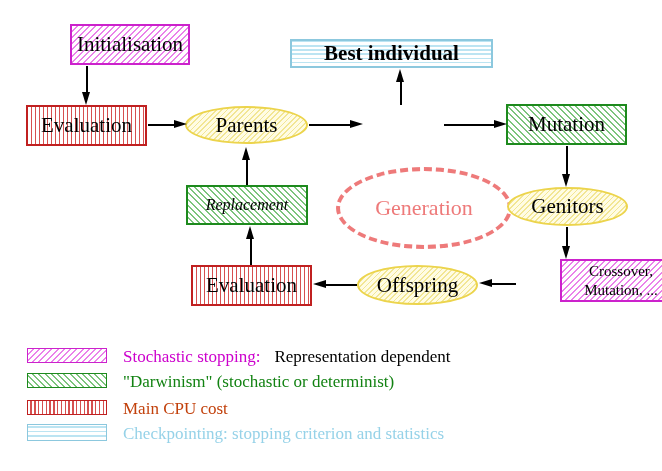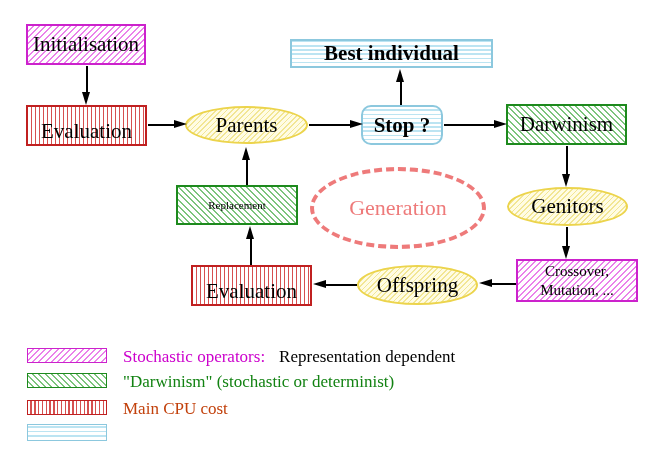--- a/index.html
+++ b/index.html
@@ -9,29 +9,29 @@
   }
   .node {
     position:absolute; box-sizing:border-box;
     display:flex; align-items:center; justify-content:center;
     color:#000; font-size:21px; text-align:center;
   }
   
   .hatch-magenta {
     border:2px solid #cc22cc;
     background:repeating-linear-gradient(135deg,#ffffff 0px,#ffffff 3px,#ea82ea 3px,#ea82ea 4.4px);
+    margin-left:44px;
   }
   .hatch-green {
     border:2px solid #1d8a1d;
     background:repeating-linear-gradient(45deg,#ffffff 0px,#ffffff 3px,#7cc47c 3px,#7cc47c 4.4px);
   }
   .stripe-red {
     border:2px solid #c02020;
     background:repeating-linear-gradient(90deg,#ffffff 0px,#ffffff 2.6px,#d65050 2.6px,#d65050 4px);
-    align-items:flex-end;
   }
   .stripe-blue {
     border:2px solid #8cc8de;
     background:repeating-linear-gradient(0deg,#ffffff 0px,#ffffff 2.6px,#bce4f2 2.6px,#bce4f2 4.2px);
     font-weight:bold;
   }
   .ellipse-yellow {
     border:2px solid #ecd44c; border-radius:50%;
     background:repeating-linear-gradient(135deg,#fffce4 0px,#fffce4 2.5px,#f2e694 2.5px,#f2e694 3.8px);
   }
@@ -77,33 +77,30 @@
   </div>
 
   <div class="node stripe-blue" style="left:290px; top:39px; width:203px; height:29px;">
     <span>Best individual</span>
   </div>
 
   <div class="node ellipse-yellow" style="left:185px; top:106px; width:123px; height:38px;">
     <span>Parents</span>
   </div>
 
-  <div class="node stripe-blue rounded" style="left:361px; top:105px; width:82px; height:40px;">
-    <span>Stop ?</span>
+
+  <div class="node hatch-green" style="left:506px; top:104px; width:121px; height:41px;">
+    <span>Mutation</span>
   </div>
 
-  <div class="node hatch-green" style="left:506px; top:104px; width:121px; height:41px;">
-    <span>Darwinism</span>
-  </div>
-
-  <div class="node hatch-green" style="left:176px; top:185px; width:122px; height:40px; font-size:11px;">
+  <div class="node hatch-green" style="left:186px; top:185px; width:122px; height:40px; font-size:16px;font-style:italic;">
     <span>Replacement</span>
   </div>
 
-  <div class="ellipse-generation" style="left:310px; top:167px; width:176px; height:82px;">
+  <div class="ellipse-generation" style="left:336px; top:167px; width:176px; height:82px;">
     <span>Generation</span>
   </div>
 
   <div class="node ellipse-yellow" style="left:507px; top:187px; width:121px; height:39px;">
     <span>Genitors</span>
   </div>
 
   <div class="node stripe-red" style="left:191px; top:265px; width:121px; height:41px;">
     <span>Evaluation</span>
   </div>
@@ -147,24 +144,25 @@
   <div class="ah-left" style="left:313px; top:280px;"></div>
 
   <div class="vline" style="left:250px; top:238px; height:27px;"></div>
   <div class="ah-up" style="left:246px; top:226px;"></div>
 
   <div class="vline" style="left:246px; top:159px; height:26px;"></div>
   <div class="ah-up" style="left:242px; top:147px;"></div>
 
   <div class="lg-swatch sw-magenta" style="top:348px;"></div>
   <div class="lg-text" style="top:348px;">
-    <span class="lg-magenta">Stochastic operators:</span><span class="gap"></span><span class="lg-gold">Representation dependent</span>
+    <span class="lg-magenta">Stochastic stopping:</span><span class="gap"></span><span class="lg-gold">Representation dependent</span>
   </div>
 
   <div class="lg-swatch sw-green" style="top:373px;"></div>
   <div class="lg-text lg-green" style="top:373px;">"Darwinism" (stochastic or determinist)</div>
 
   <div class="lg-swatch sw-red" style="top:400px;"></div>
   <div class="lg-text lg-red" style="top:400px;">Main CPU cost</div>
 
   <div class="lg-swatch sw-blue" style="top:424px; height:17px;"></div>
+  <div class="lg-text lg-blue" style="top:425px;">Checkpointing: stopping criterion and statistics</div>
 
 </div>
 
 </body></html>

